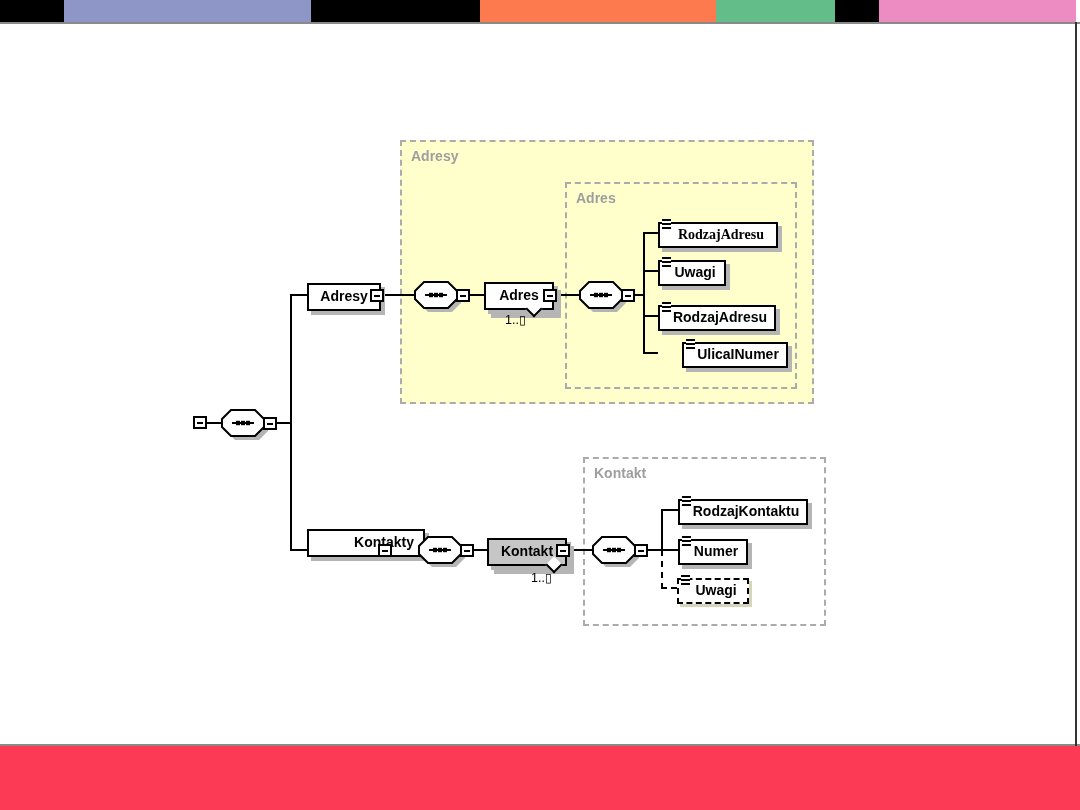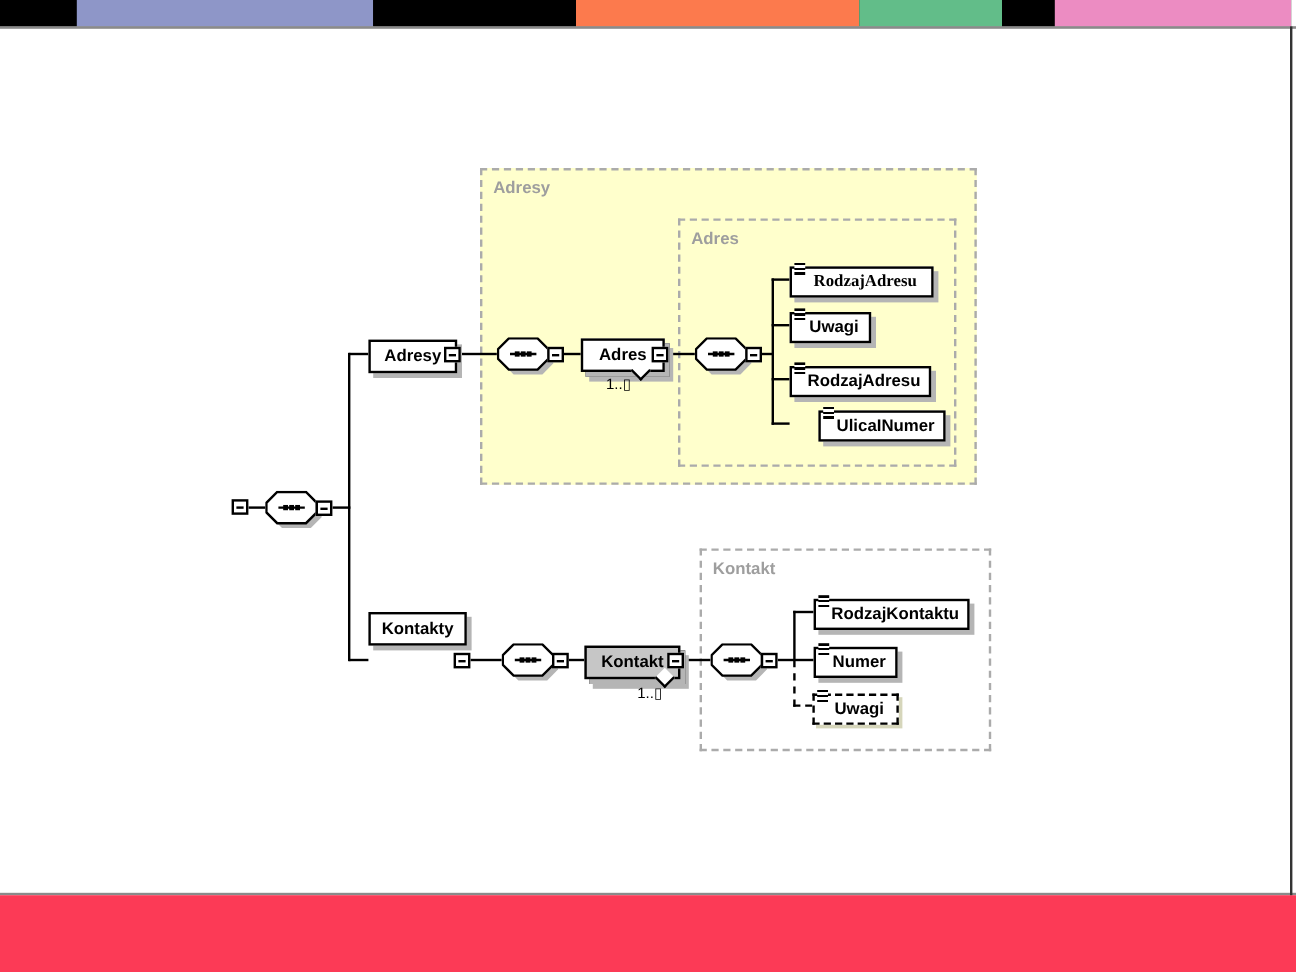--- a/index.html
+++ b/index.html
@@ -171,21 +171,21 @@
   </div>
   <div class="ebox" style="left:658px;top:305px;width:114px;height:22px;">
     <span class="lines-icon"></span>
     <span class="el-label">RodzajAdresu</span>
   </div>
   <div class="ebox" style="left:658px;top:342px;width:102px;height:22px;margin-left:24px;">
     <span class="lines-icon"></span>
     <span class="el-label">UlicaINumer</span>
   </div>
 
-  <div class="ebox parent" style="left:307px;top:510px;width:78px;height:24px;">
+  <div class="ebox parent" style="left:307px;top:529px;width:78px;height:24px;padding-left:36px;">
     <span>Kontakty</span>
   </div>
   <div class="minus" style="left:378px;top:544px;"></div>
 
   <div class="seqwrap" style="left:418px;top:536px;">
     <svg width="50" height="34" viewBox="0 0 50 34">
       <polygon points="14,5 38,5 47,14 47,22 38,31 14,31 5,22 5,14" fill="#b5b5b5"></polygon>
       <polygon points="10,1 34,1 43,10 43,18 34,27 10,27 1,18 1,10" fill="#fff" stroke="#000" stroke-width="2"></polygon>
       <line x1="11" y1="14" x2="33" y2="14" stroke="#000" stroke-width="2"></line>
       <rect x="15" y="11.8" width="4" height="4.4" fill="#000"></rect>

